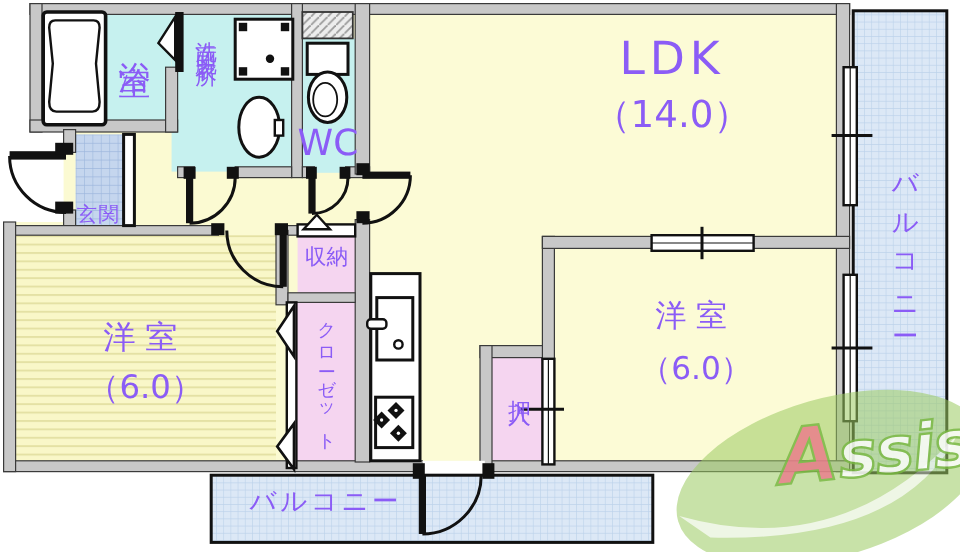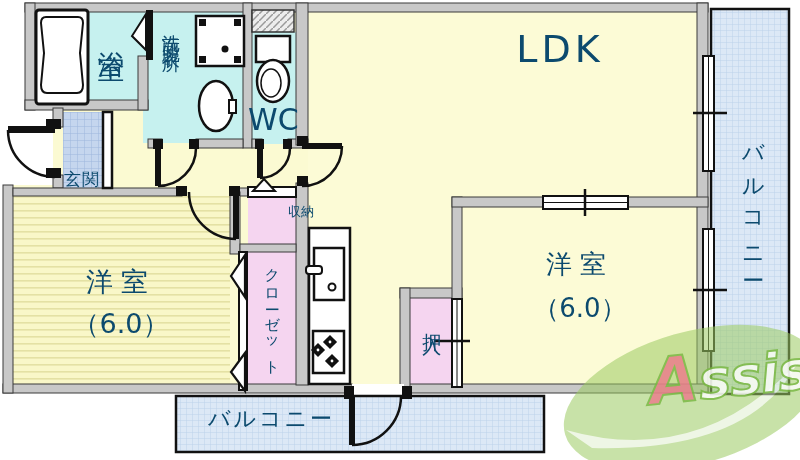--- a/index.html
+++ b/index.html
@@ -1,32 +1,32 @@
 <!DOCTYPE html>
 <html><head>
 <meta charset="utf-8">
 <style>
   html,body{margin:0;padding:0;background:#ffffff;}
   .stage{position:relative;width:800px;height:460px;overflow:hidden;background:#ffffff;
          font-family:"DejaVu Sans","Liberation Sans",sans-serif;}
   .stage svg{position:absolute;left:0;top:0;}
-  .lbl{position:absolute;color:#0c4a6e;white-space:nowrap;line-height:1.15;}
+  .lbl{position:absolute;color:#8b5cf6;white-space:nowrap;line-height:1.15;}
   .vert{writing-mode:vertical-rl;text-orientation:mixed;}
   .ctr{text-align:center;}
   .lbl-bath{left:96px;top:30px;font-size:27px;letter-spacing:3px;}
   .lbl-washroom{left:160px;top:20px;font-size:18px;letter-spacing:5px;}
   .lbl-wc{left:248px;top:103px;width:48px;font-size:30px;}
   .lbl-genkan{left:64px;top:141px;font-size:17px;letter-spacing:1px;margin-top:29px;}
   .lbl-ldk-name{left:495px;top:28px;width:130px;font-size:38px;letter-spacing:4px;}
   .lbl-ldk-size{left:475px;top:79px;width:170px;font-size:31px;}
   .lbl-r1-name{left:56px;top:266px;width:130px;font-size:27px;letter-spacing:8px;}
   .lbl-r1-size{left:46px;top:308px;width:150px;font-size:27px;}
   .lbl-r2-name{left:515px;top:250px;width:130px;font-size:26px;letter-spacing:8px;}
   .lbl-r2-size{left:505px;top:294px;width:150px;font-size:26px;}
-  .lbl-storage{left:247px;top:205px;width:50px;font-size:13px;margin-left:29px;}
+  .lbl-storage{left:247px;top:205px;width:50px;font-size:18px;}
   .lbl-closet{left:263px;top:257px;font-size:15px;letter-spacing:5px;}
   .lbl-oshiire{left:421px;top:318px;font-size:19px;letter-spacing:3px;}
   .lbl-bal-right{left:741px;top:128px;font-size:22px;letter-spacing:10px;}
   .lbl-bal-bottom{left:208px;top:406px;font-size:22px;letter-spacing:3px;}
   .logo{position:absolute;left:645px;top:346px;transform:rotate(-6deg);transform-origin:left top;
         opacity:.82;font-style:italic;font-weight:bold;white-space:nowrap;}
   .logo-a{font-size:64px;color:#ec7b8c;-webkit-text-stroke:2px #79b843;}
   .logo-rest{font-size:54px;color:#ffffff;-webkit-text-stroke:2px #79b843;letter-spacing:-1px;}
 </style>
 </head>
@@ -233,20 +233,21 @@
     <ellipse cx="692" cy="398" rx="132" ry="66" fill="#9ccb62" transform="rotate(-16 692 398)"></ellipse>
     <path d="M566,430 Q700,468 798,362 Q752,452 592,448 Z" fill="#ffffff" opacity="0.7"></path>
   </g>
 </svg>
 
 <div class="lbl vert lbl-bath">浴室</div>
 <div class="lbl vert lbl-washroom">洗面脱衣所</div>
 <div class="lbl ctr lbl-wc">WC</div>
 <div class="lbl lbl-genkan">玄関</div>
 <div class="lbl ctr lbl-ldk-name">LDK</div>
+<div class="lbl ctr lbl-ldk-size">（14.0）</div>
 <div class="lbl ctr lbl-r1-name">洋室</div>
 <div class="lbl ctr lbl-r1-size">（6.0）</div>
 <div class="lbl ctr lbl-r2-name">洋室</div>
 <div class="lbl ctr lbl-r2-size">（6.0）</div>
 <div class="lbl ctr lbl-storage">収納</div>
 <div class="lbl vert lbl-closet">クローゼット</div>
 <div class="lbl vert lbl-oshiire">押入</div>
 <div class="lbl vert lbl-bal-right">バルコニー</div>
 <div class="lbl lbl-bal-bottom">バルコニー</div>
 

